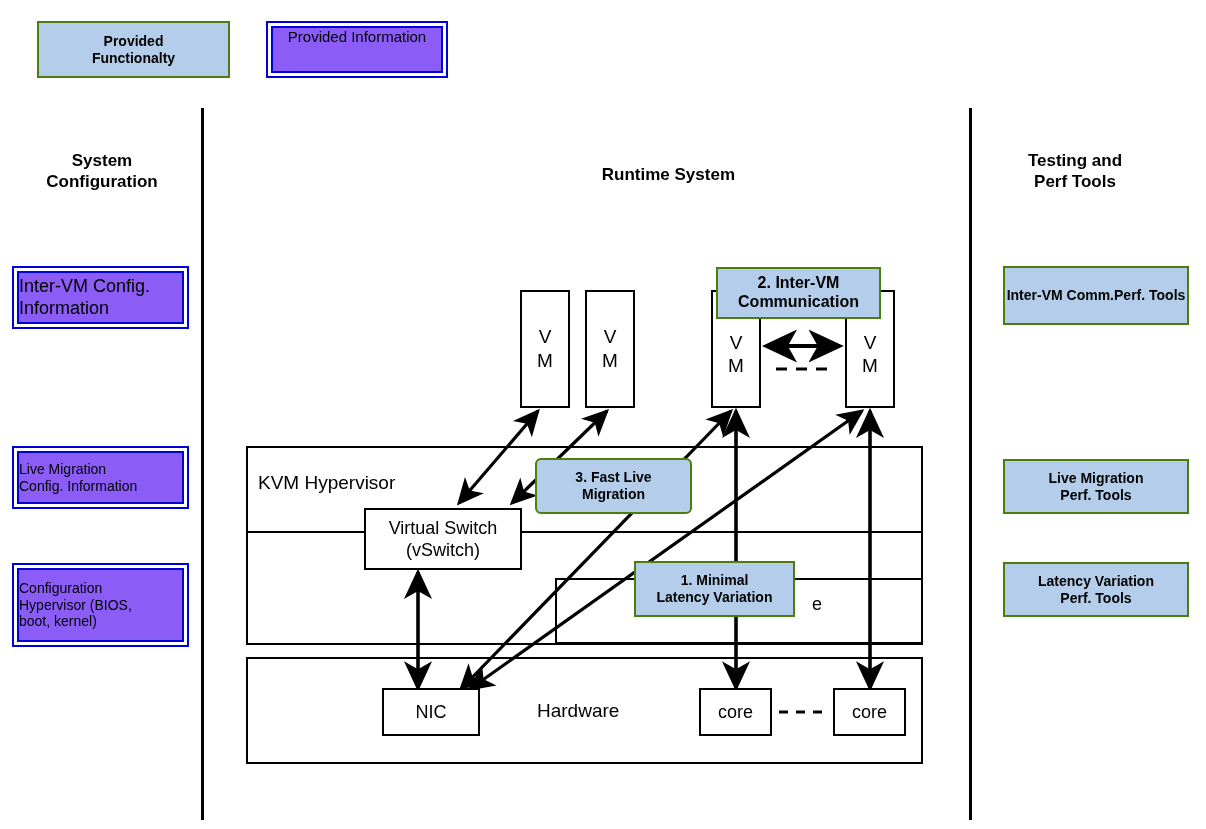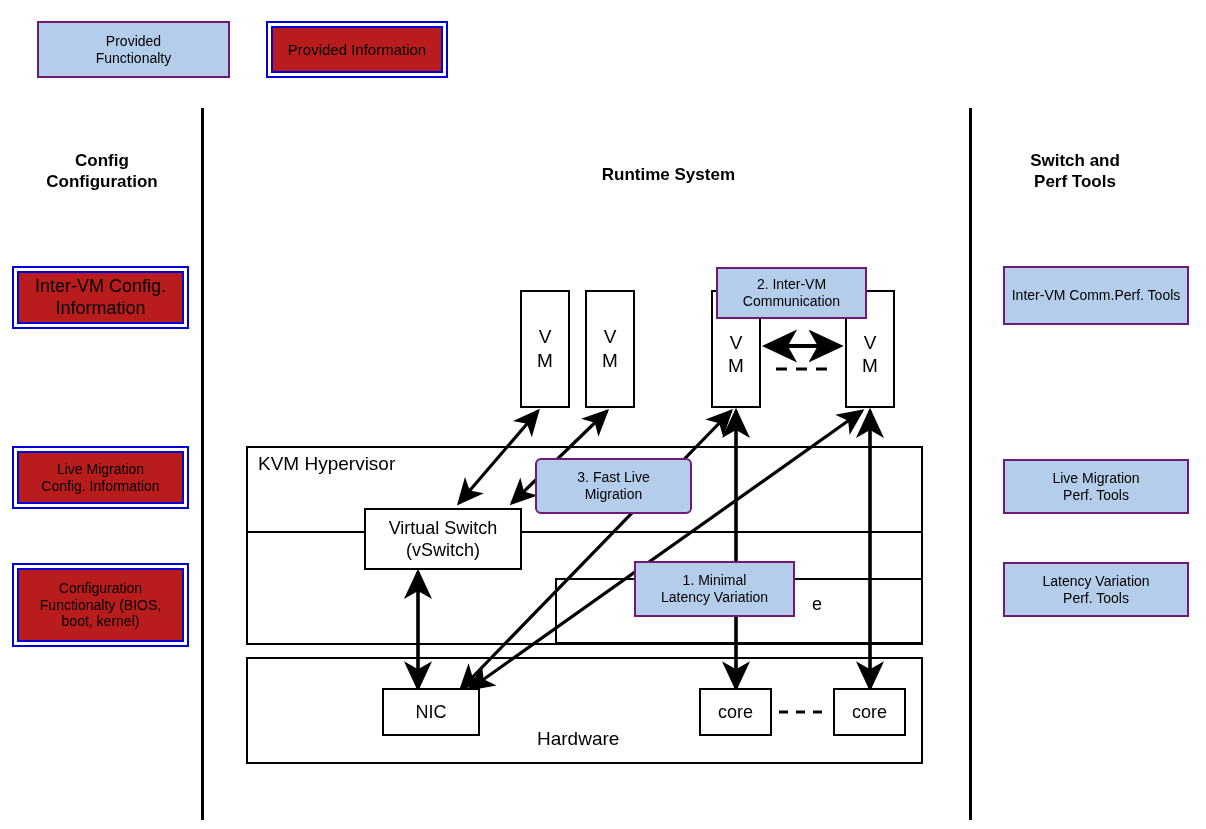--- a/index.html
+++ b/index.html
@@ -3,31 +3,31 @@
 <meta charset="utf-8">
 <style>
   html,body{margin:0;padding:0;background:#ffffff;}
   body{width:1206px;height:829px;position:relative;overflow:hidden;
        font-family:"Liberation Sans", sans-serif;color:#000;}
   .canvas{position:absolute;left:0;top:0;width:1206px;height:829px;}
   svg.lines{position:absolute;left:0;top:0;width:1206px;height:829px;pointer-events:none;}
 
   
   .blue-box{
-    position:absolute;background:#b4cdea;border:2px solid #701a75;
+    position:absolute;background:#b4cdea;border:2px solid #4d7c0f;
     display:flex;align-items:center;justify-content:center;text-align:right;
-    font-weight:normal;line-height:1.18;box-sizing:border-box;z-index:30;
+    font-weight:bold;line-height:1.18;box-sizing:border-box;z-index:30;
   }
   .double-box{
     position:absolute;background:#ffffff;border:2px solid #0000d8;
     box-sizing:border-box;z-index:30;padding:3px;
   }
   .double-box .inner{
-    width:100%;height:100%;border:2px solid #0000d8;background:#b91c1c;
-    display:flex;align-items:center;justify-content:center;text-align:center;
+    width:100%;height:100%;border:2px solid #0000d8;background:#8b5cf6;
+    display:flex;align-items:flex-start;justify-content:center;text-align:center;
     line-height:1.2;box-sizing:border-box;
   }
   .plain-box{
     position:absolute;background:#ffffff;border:2px solid #000;
     display:flex;align-items:center;justify-content:center;text-align:center;
     line-height:1.25;box-sizing:border-box;z-index:20;
   }
   .frame-box{
     position:absolute;background:transparent;border:2px solid #000;
     box-sizing:border-box;z-index:5;
@@ -53,48 +53,48 @@
   <div class="double-box" style="left:266px;top:21px;width:182px;height:57px;">
     <div class="inner" style="font-size:15px;">
       <span>Provided Information</span>
     </div>
   </div>
 
   <div class="divider" style="left:201px;top:108px;height:712px;"></div>
   <div class="divider" style="left:969px;top:108px;height:712px;"></div>
 
   <div class="col-title" style="left:12px;top:150px;width:180px;">
-    <div>Config</div>
+    <div>System</div>
     <div>Configuration</div>
   </div>
 
   <div class="double-box" style="left:12px;top:266px;width:177px;height:63px;">
     <div class="inner" style="font-size:18px;flex-direction:column;">
       <span>Inter-VM Config.</span>
       <span>Information</span>
     </div>
   </div>
 
   <div class="double-box" style="left:12px;top:446px;width:177px;height:63px;">
     <div class="inner" style="font-size:14px;flex-direction:column;">
       <span>Live Migration</span>
       <span>Config. Information</span>
     </div>
   </div>
 
   <div class="double-box" style="left:12px;top:563px;width:177px;height:84px;">
     <div class="inner" style="font-size:14px;flex-direction:column;">
       <span>Configuration</span>
-      <span>Functionalty (BIOS,</span>
+      <span>Hypervisor (BIOS,</span>
       <span>boot, kernel)</span>
     </div>
   </div>
 
   <div class="col-title" style="left:985px;top:150px;width:180px;">
-    <div>Switch and</div>
+    <div>Testing and</div>
     <div>Perf Tools</div>
   </div>
 
   <div class="blue-box" style="left:1003px;top:266px;width:186px;height:59px;font-size:14px;flex-direction:row;">
     <span>Inter-VM Comm.</span>
     <span>Perf. Tools</span>
   </div>
 
   <div class="blue-box" style="left:1003px;top:459px;width:186px;height:55px;font-size:14px;flex-direction:column;">
     <span>Live Migration</span>
@@ -111,26 +111,26 @@
   </div>
 
   <div class="frame-box" style="left:246px;top:446px;width:677px;height:199px;"></div>
 
   <div class="frame-box" style="left:246px;top:531px;width:677px;height:0px;border-width:0 0 2px 0;"></div>
   <div class="frame-box" style="left:555px;top:578px;width:368px;height:66px;"></div>
   <div class="free-label" style="left:812px;top:594px;font-size:18px;">
     <span>e</span>
   </div>
 
-  <div class="free-label" style="left:258px;top:453px;font-size:19px;">
+  <div class="free-label" style="left:258px;top:472px;font-size:19px;">
     <span>KVM Hypervisor</span>
   </div>
 
   <div class="frame-box" style="left:246px;top:657px;width:677px;height:107px;"></div>
-  <div class="free-label" style="left:537px;top:728px;font-size:19px;">
+  <div class="free-label" style="left:537px;top:700px;font-size:19px;">
     <span>Hardware</span>
   </div>
 
   <svg class="lines" viewBox="0 0 1206 829" xmlns="http://www.w3.org/2000/svg">
     <defs>
       <marker id="arrEnd" markerWidth="9" markerHeight="9" refX="7.5" refY="4.5" orient="auto" markerUnits="strokeWidth">
         <path d="M0,0.6 L8.4,4.5 L0,8.4 L2.2,4.5 Z" fill="#000"></path>
       </marker>
       <marker id="arrStart" markerWidth="9" markerHeight="9" refX="1.0" refY="4.5" orient="auto" markerUnits="strokeWidth">
         <path d="M8.4,0.6 L0,4.5 L8.4,8.4 L6.2,4.5 Z" fill="#000"></path>
@@ -185,21 +185,21 @@
   <div class="plain-box" style="left:382px;top:688px;width:98px;height:48px;font-size:18px;">
     <span>NIC</span>
   </div>
   <div class="plain-box" style="left:699px;top:688px;width:73px;height:48px;font-size:18px;">
     <span>core</span>
   </div>
   <div class="plain-box" style="left:833px;top:688px;width:73px;height:48px;font-size:18px;">
     <span>core</span>
   </div>
 
-  <div class="blue-box" style="left:716px;top:267px;width:151px;height:52px;font-size:14px;flex-direction:column;z-index:40;">
+  <div class="blue-box" style="left:716px;top:267px;width:165px;height:52px;font-size:16px;flex-direction:column;z-index:40;">
     <span>2. Inter-VM</span>
     <span>Communication</span>
   </div>
 
   <div class="blue-box" style="left:535px;top:458px;width:157px;height:56px;font-size:14px;flex-direction:column;z-index:40;border-radius:6px;">
     <span>3. Fast Live</span>
     <span>Migration</span>
   </div>
 
   <div class="blue-box" style="left:634px;top:561px;width:161px;height:56px;font-size:14px;flex-direction:column;z-index:40;">

